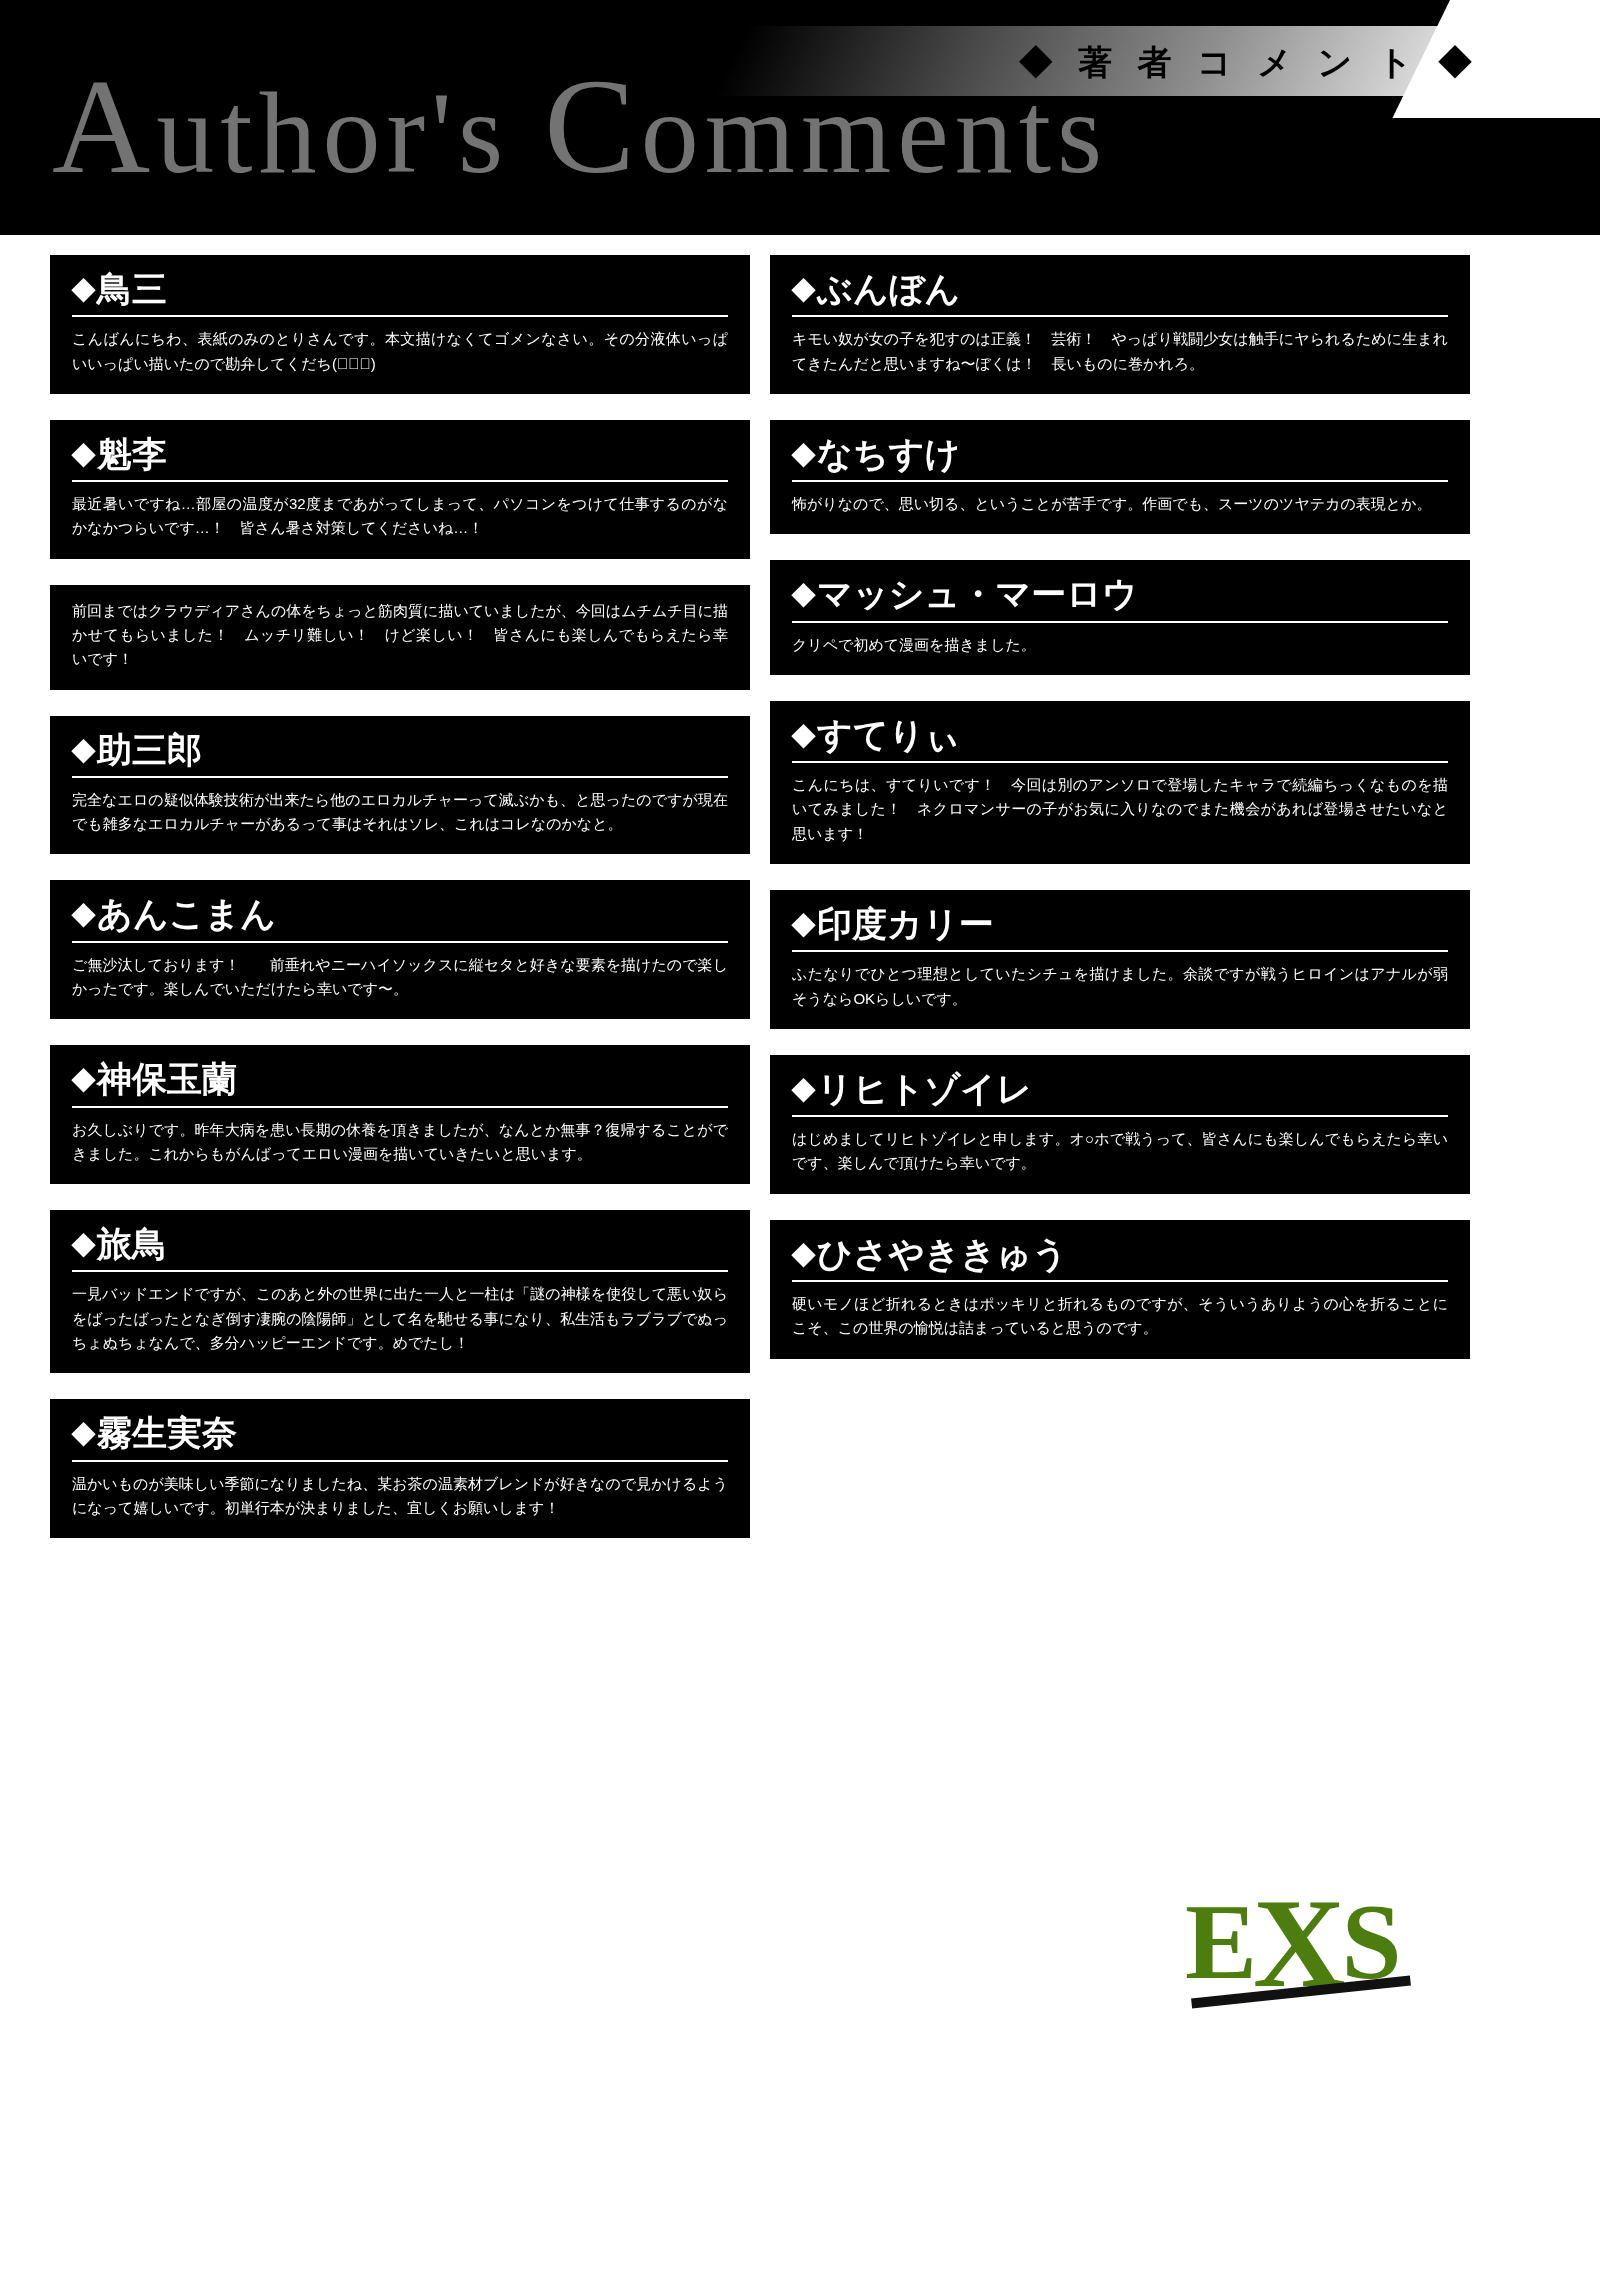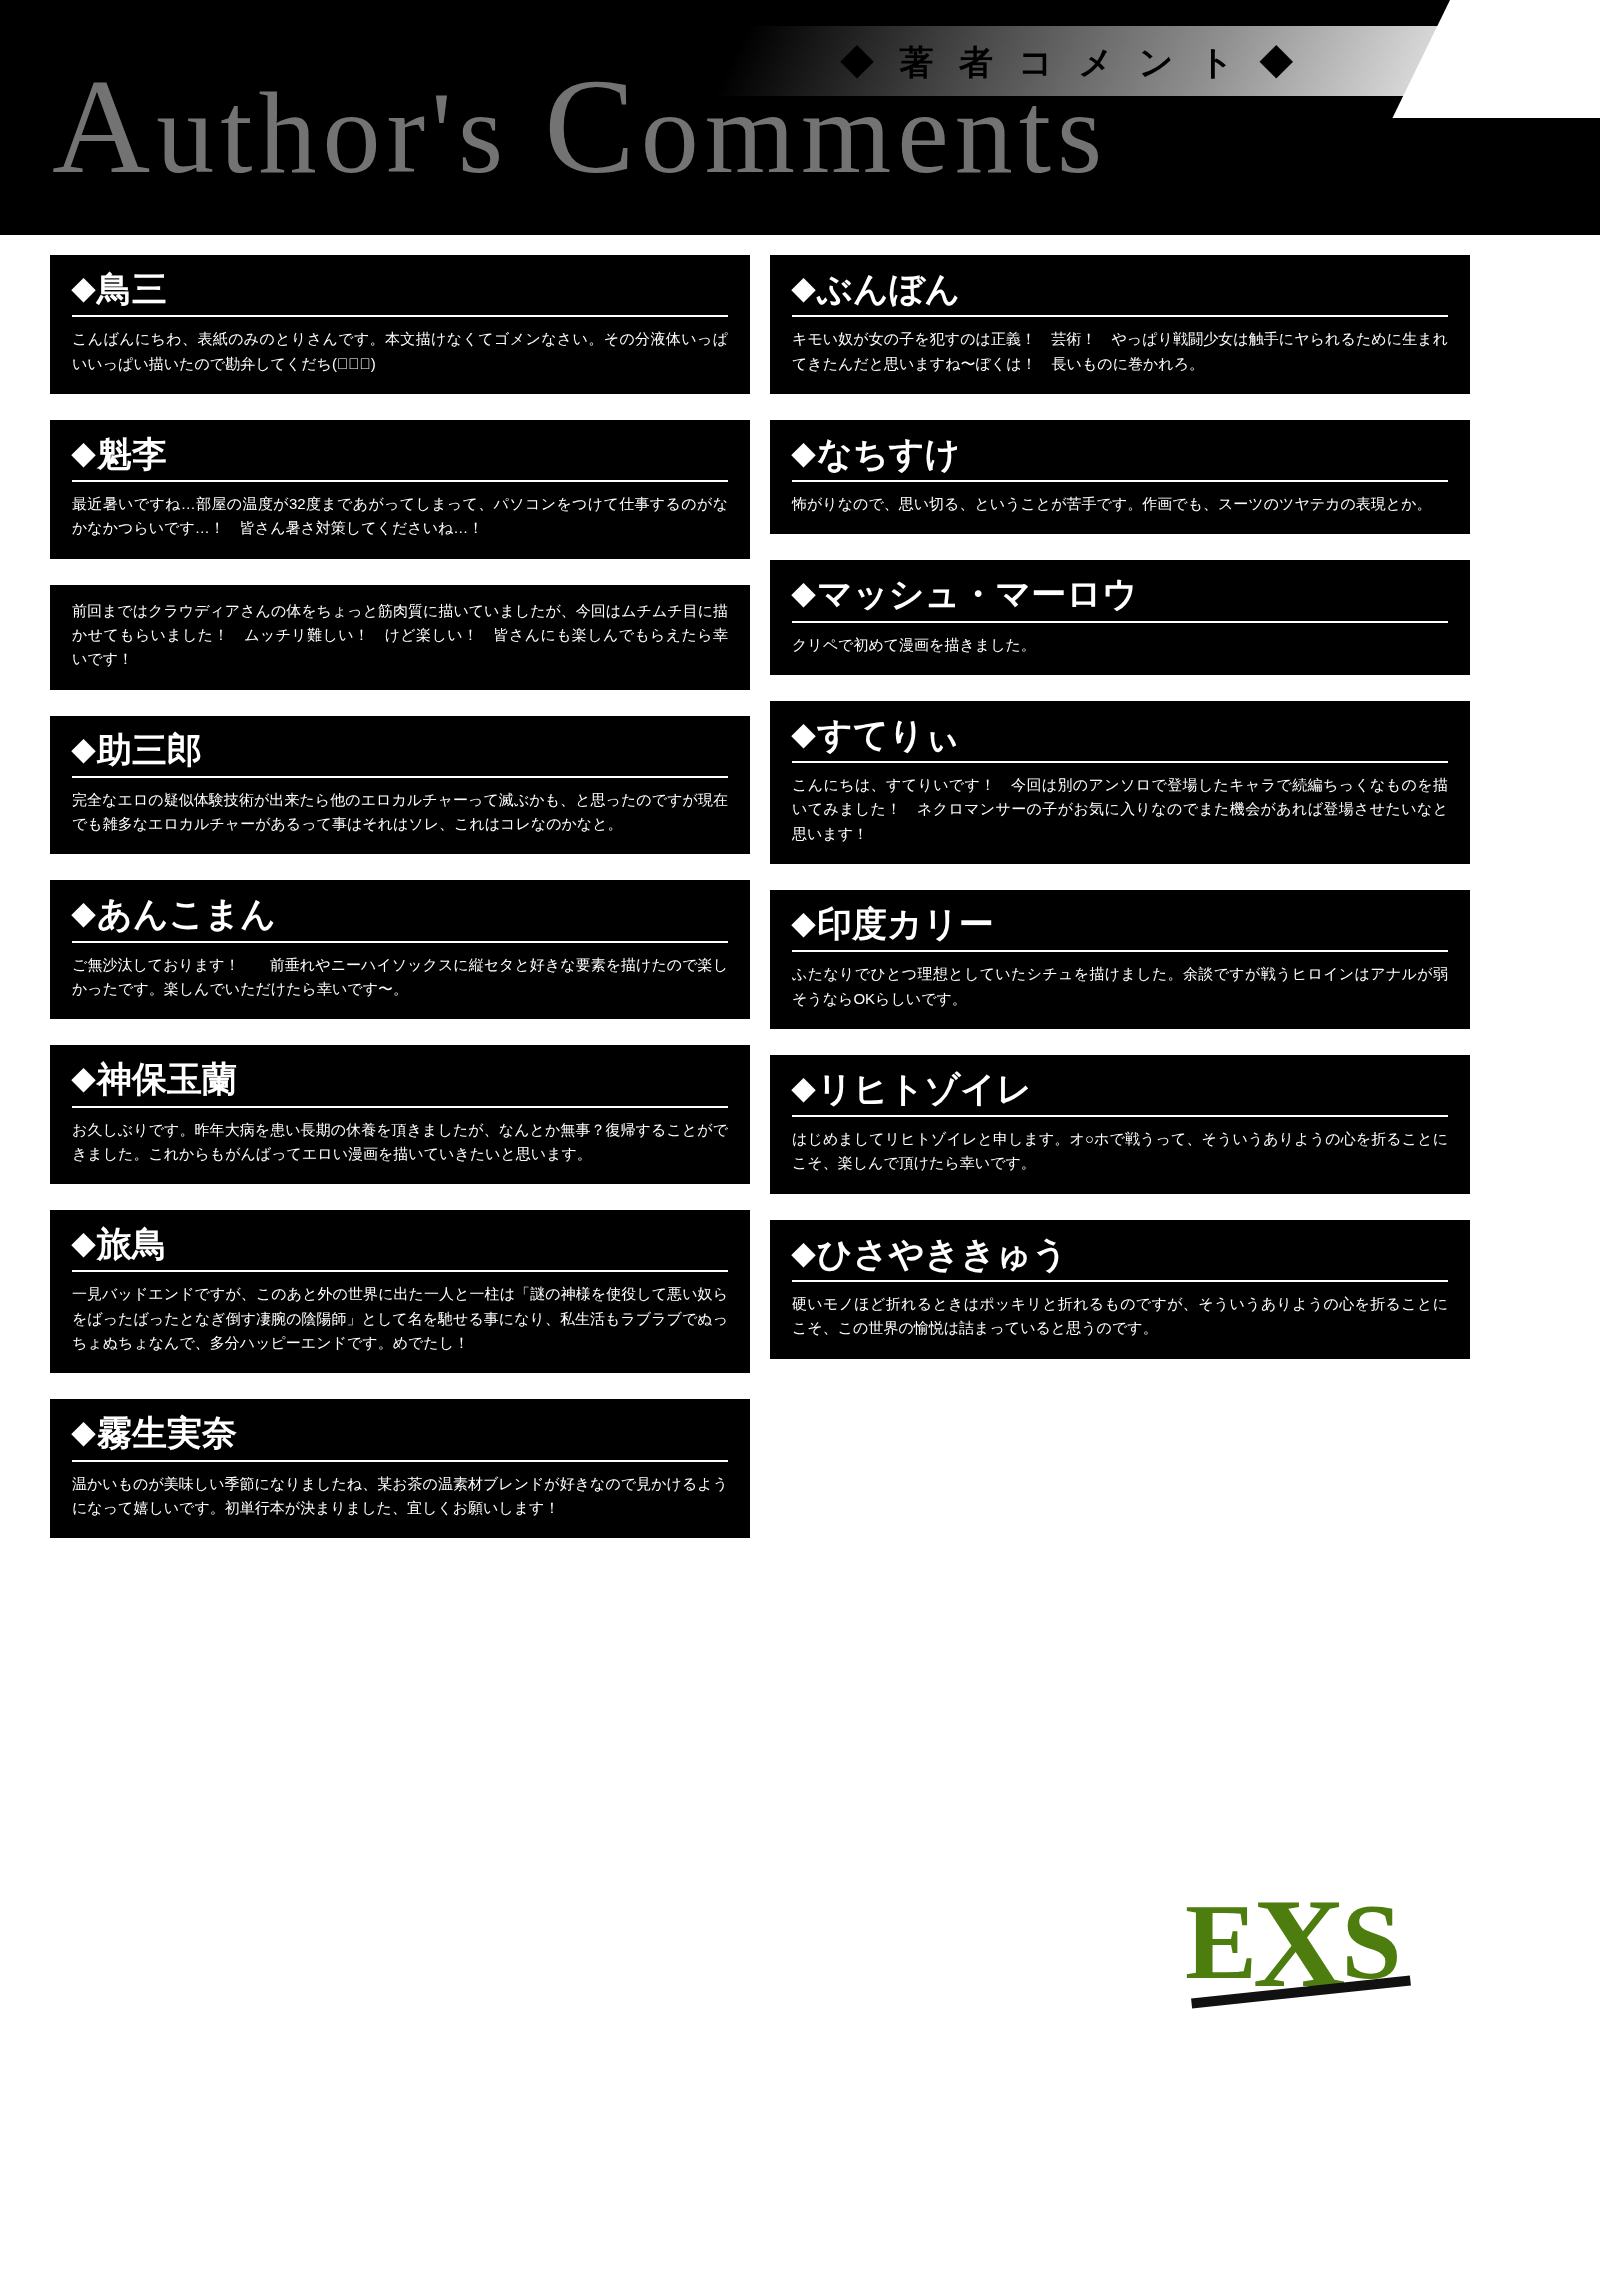--- a/index.html
+++ b/index.html
@@ -50,21 +50,21 @@
     position: absolute;
     left: 840px;
     top: 36px;
     width: 640px;
     height: 52px;
     color: #000;
     font-size: 34px;
     font-weight: bold;
     letter-spacing: 8px;
     line-height: 52px;
-    text-align: left;
+    text-align: right;
     white-space: nowrap;
     z-index: 4;
   }
   .header .title {
     position: absolute;
     left: 52px;
     top: 58px;
     color: #737373;
     font-family: "Liberation Serif", serif;
     font-size: 116px;
@@ -235,21 +235,21 @@
       <div class="body">こんにちは、すてりいです！　今回は別のアンソロで登場したキャラで続編ちっくなものを描いてみました！　ネクロマンサーの子がお気に入りなのでまた機会があれば登場させたいなと思います！</div>
     </div>
 
     <div class="entry">
       <div class="name"><span class="dia">◆</span><span>印度カリー</span></div>
       <div class="body">ふたなりでひとつ理想としていたシチュを描けました。余談ですが戦うヒロインはアナルが弱そうならOKらしいです。</div>
     </div>
 
     <div class="entry">
       <div class="name"><span class="dia">◆</span><span>リヒトゾイレ</span></div>
-      <div class="body">はじめましてリヒトゾイレと申します。オ○ホで戦うって、そういうありようの心を折ることにこそ、楽しんで頂けたら幸いです。</div>
+      <div class="body">はじめましてリヒトゾイレと申します。オ○ホで戦うって、皆さんにも楽しんでもらえたら幸いです、楽しんで頂けたら幸いです。</div>
     </div>
 
     <div class="entry">
       <div class="name"><span class="dia">◆</span><span>ひさやききゅう</span></div>
       <div class="body">硬いモノほど折れるときはポッキリと折れるものですが、そういうありようの心を折ることにこそ、この世界の愉悦は詰まっていると思うのです。</div>
     </div>
 
   </div>
 
   <div class="logo">

